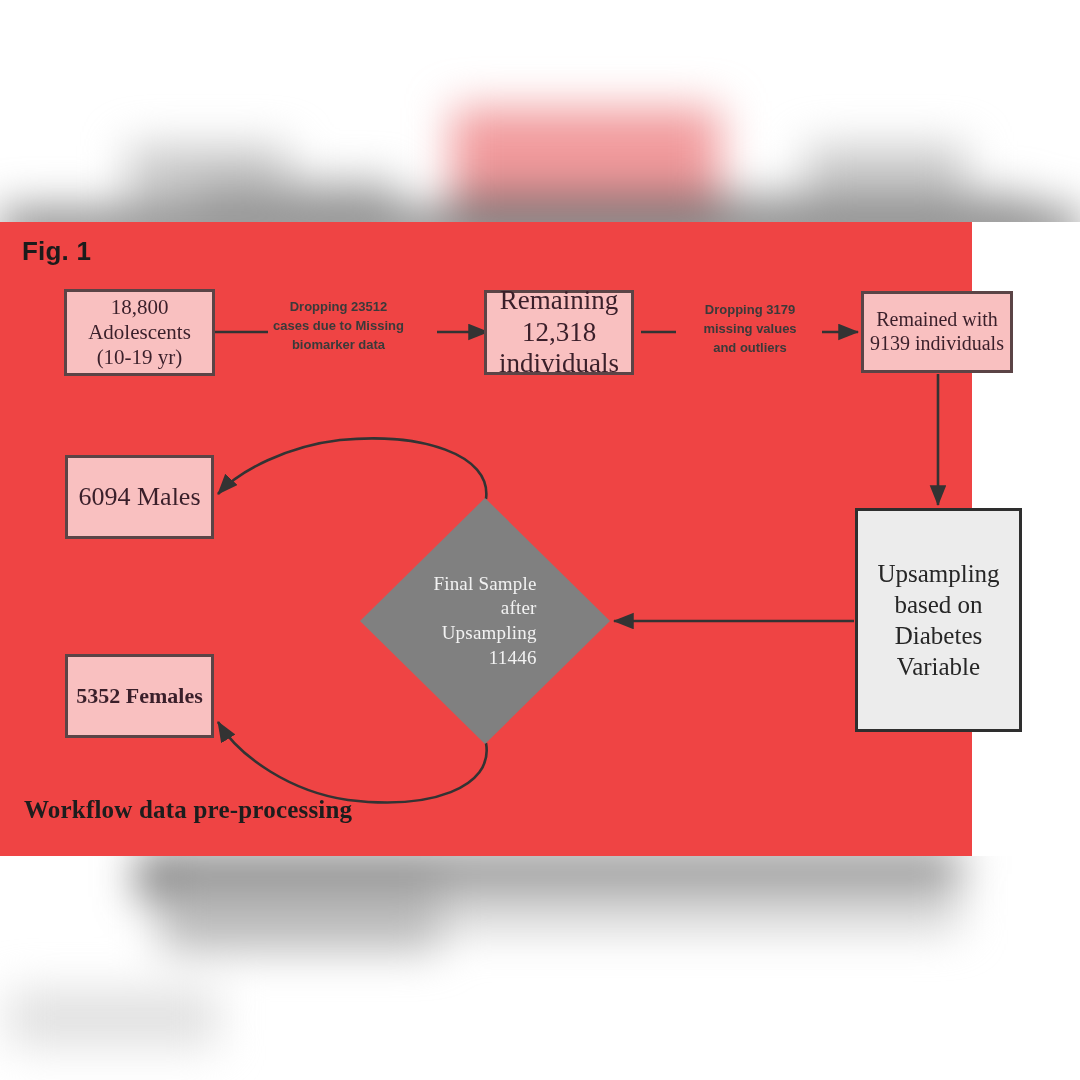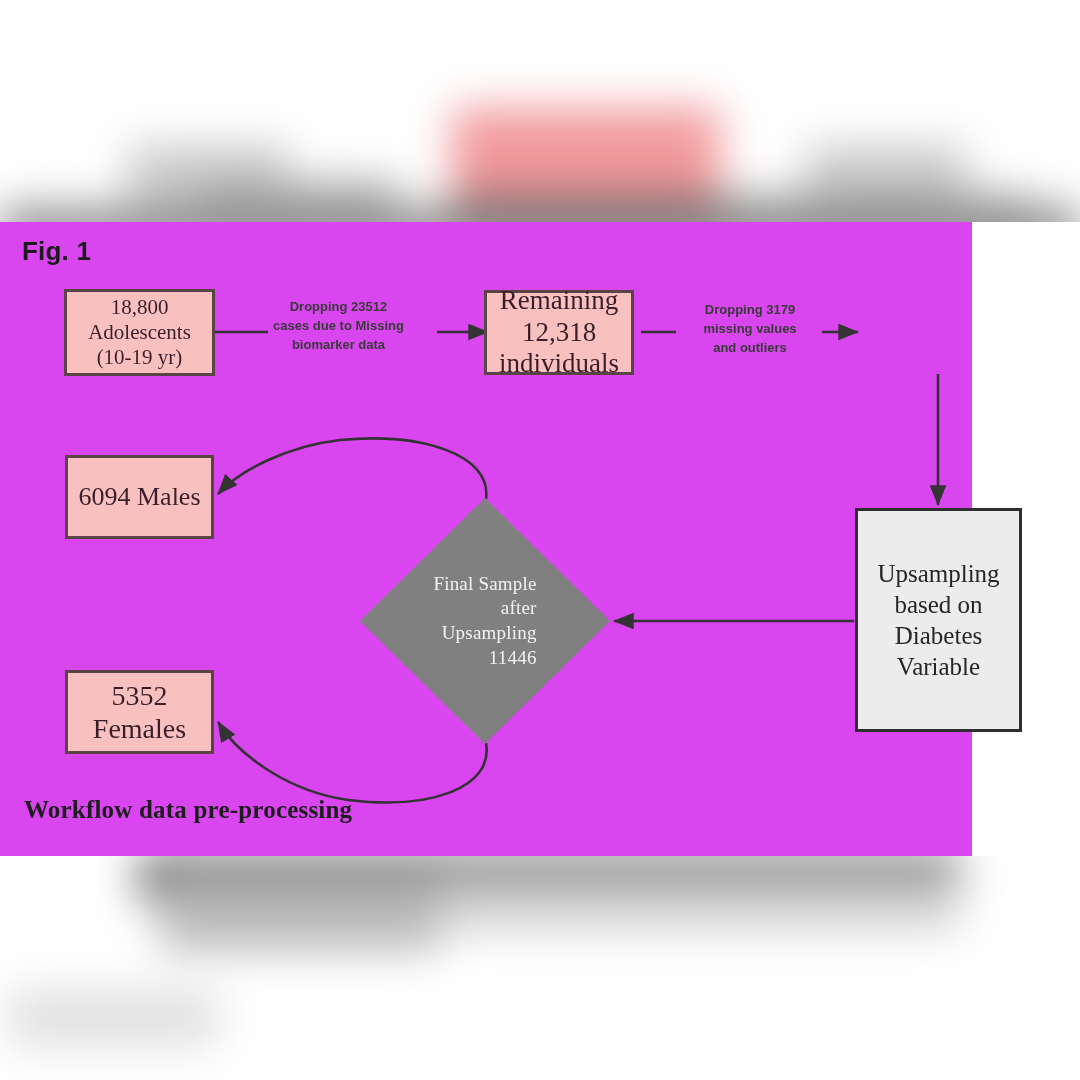--- a/index.html
+++ b/index.html
@@ -53,21 +53,21 @@
   #bb-grey2 { left: 440px; top: 18px;  width: 520px; height: 56px;  background: #d2d2d2; }
   #bb-grey3 { left: 8px;   top: 134px; width: 210px; height: 56px;  background: #e0e0e0; }
 
   
   #panel {
     position: absolute;
     left: 0;
     top: 222px;
     width: 972px;
     height: 634px;
-    background: #d946ef;
+    background: #ef4444;
   }
 
   #fig-label {
     position: absolute;
     left: 22px;
     top: 14px;
     font-family: "Liberation Sans", sans-serif;
     font-weight: bold;
     font-size: 26px;
     letter-spacing: 0.2px;
@@ -109,21 +109,21 @@
     font-family: "Liberation Serif", serif;
     line-height: 1.24;
   }
   .node-txt { display: block; white-space: pre-line; }
 
   
   #node-adolescents { left: 64px;  top: 67px;  width: 151px; height: 87px; font-size: 21px; }
   #node-remaining   { left: 484px; top: 68px;  width: 150px; height: 85px; font-size: 27px; }
   #node-remained    { left: 861px; top: 69px;  width: 152px; height: 82px; font-size: 20px; }
   #node-males       { left: 65px;  top: 233px; width: 149px; height: 84px; font-size: 26px; }
-  #node-females     { left: 65px;  top: 448px; width: 149px; height: 84px; font-size: 28px; }
+  #node-females     { left: 65px;  top: 432px; width: 149px; height: 84px; font-size: 22px; font-weight: bold; }
   #node-upsampling  { left: 855px; top: 286px; width: 167px; height: 224px; font-size: 25px; }
 
   
   #node-diamond {
     position: absolute;
     left: 360px;
     top: 276px;
     width: 250px;
     height: 246px;
     z-index: 3;
@@ -232,20 +232,24 @@
 Adolescents
 (10-19 yr)</span>
     </div>
 
     <div class="node node-pink" id="node-remaining">
       <span class="node-txt">Remaining
 12,318
 individuals</span>
     </div>
 
+    <div class="node node-pink" id="node-remained">
+      <span class="node-txt">Remained with
+9139 individuals</span>
+    </div>
 
     <div class="node node-grey-box" id="node-upsampling">
       <span class="node-txt">Upsampling
 based on
 Diabetes
 Variable</span>
     </div>
 
     <div id="node-diamond">
       <div class="dia-shape"></div>

